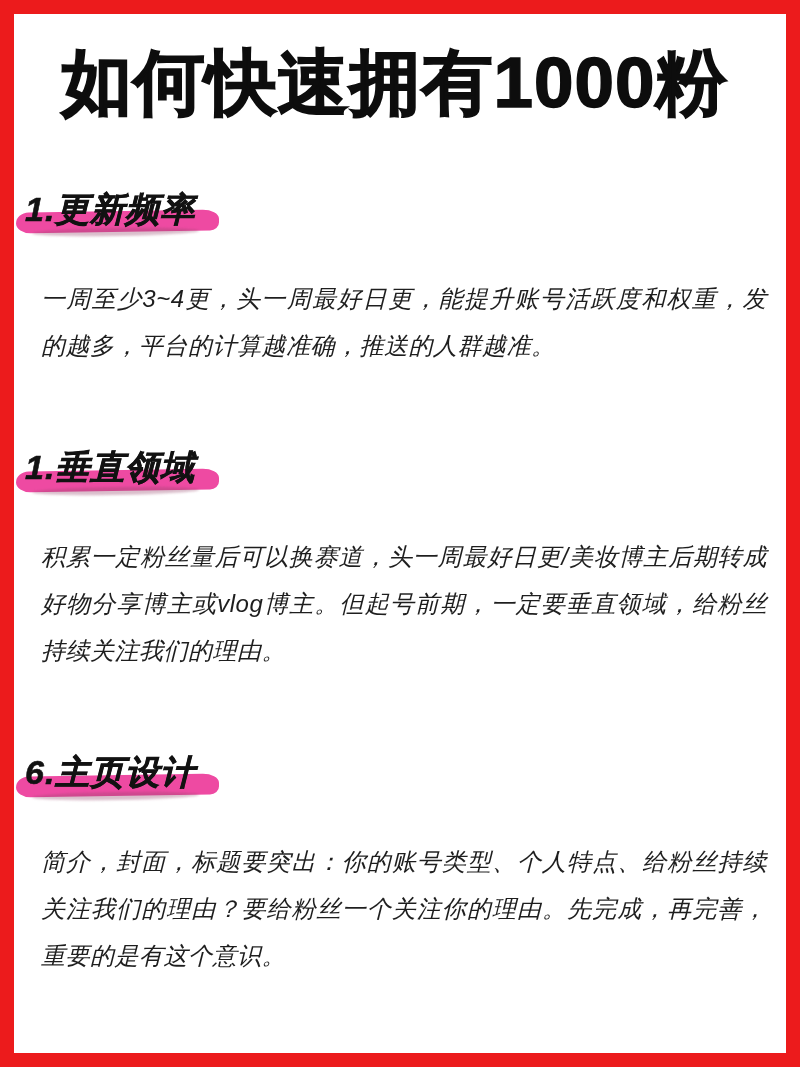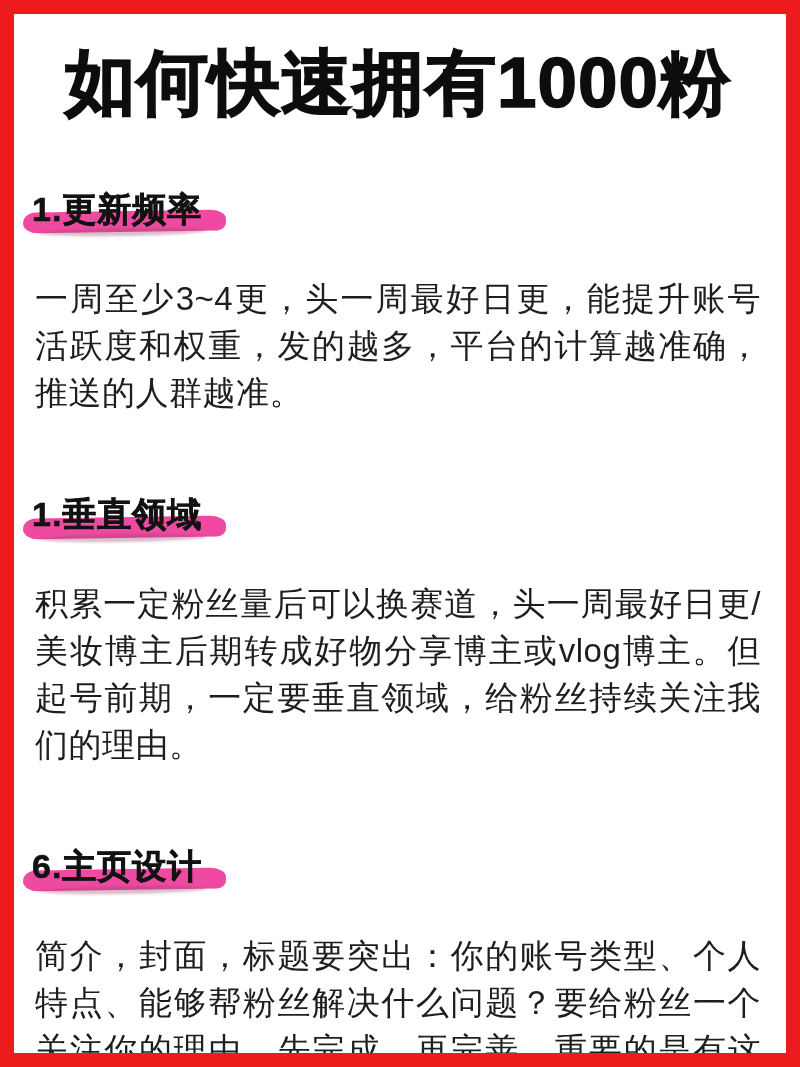--- a/index.html
+++ b/index.html
@@ -14,34 +14,34 @@
   body{
     width:800px;height:1067px;
     background:#fff;
     font-family:"Liberation Sans","DejaVu Sans",sans-serif;
   }
   .card{
     position:relative;
     width:800px;height:1067px;
     background:var(--bg);
     border:14px solid var(--border);
-    padding:0 22px 0 18px;
+    padding:0 22px 0 11px;
     overflow:hidden;
   }
   .page-title{
     margin:28px 0 0 0;
     text-align:center;
     font-size:71px;
     line-height:1.16;
     font-weight:900;
     color:#0d0d0d;
     letter-spacing:1px;
     -webkit-text-stroke:1.5px #0d0d0d;
   }
-  .section{margin-top:50px;}
+  .section{margin-top:50px;font-style:italic;}
   .section.first{margin-top:36px;}
   .section-heading{
     position:relative;
     display:inline-block;
     font-size:34px;
     line-height:1.2;
     font-weight:900;
     color:var(--heading);
     letter-spacing:1px;
     -webkit-text-stroke:0.6px var(--heading);
@@ -63,23 +63,23 @@
     position:absolute;
     left:8%;
     right:10%;
     bottom:-4px;
     height:8px;
     background:rgba(150,70,105,0.35);
     border-radius:50%;
     filter:blur(1px);
   }
   .section-body{
-    margin:17px 0 0 3px;
+    margin:17px 0 0 16px;
     width:726px;
-    font-size:33px;
+    font-size:24px;
     line-height:47px;
     font-weight:400;
     color:var(--body);
     letter-spacing:0.5px;
     text-align:justify;
   }
 </style>
 </head>
 <body>
 
@@ -100,21 +100,21 @@
       <span>1.垂直领域</span>
     </h2>
     <p class="section-body">积累一定粉丝量后可以换赛道，头一周最好日更/美妆博主后期转成好物分享博主或vlog博主。但起号前期，一定要垂直领域，给粉丝持续关注我们的理由。</p>
   </div>
 
   <div class="section">
     <h2 class="section-heading">
       <span class="heading-highlight"></span>
       <span>6.主页设计</span>
     </h2>
-    <p class="section-body">简介，封面，标题要突出：你的账号类型、个人特点、能够帮粉丝解决什么问题？要给粉丝一个关注你的理由。先完成，再完善，重要的是有这个意识。</p>
+    <p class="section-body">简介，封面，标题要突出：你的账号类型、个人特点、给粉丝持续关注我们的理由？要给粉丝一个关注你的理由。先完成，再完善，重要的是有这个意识。</p>
   </div>
 
   <div class="section">
     <h2 class="section-heading">
       
       <span>4.利他性</span>
     </h2>
     
   </div>
 </div>

